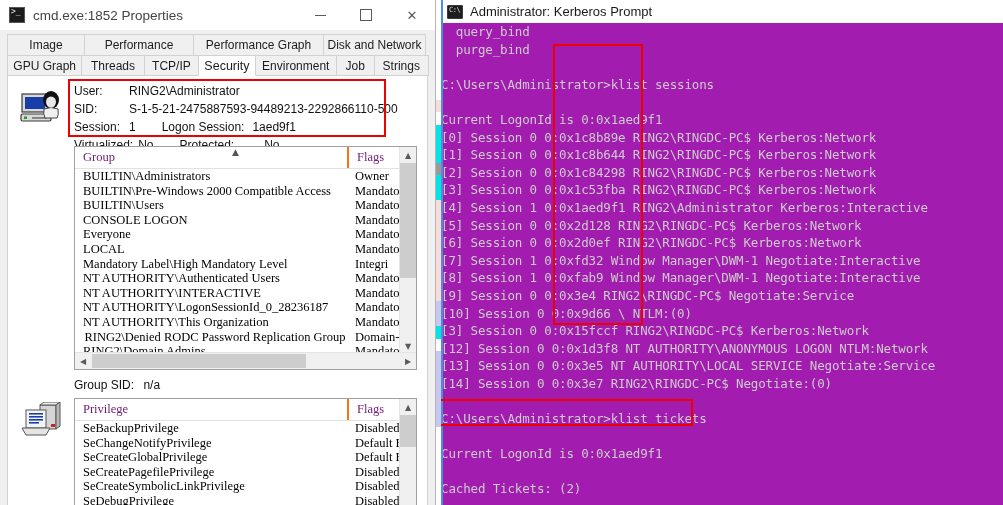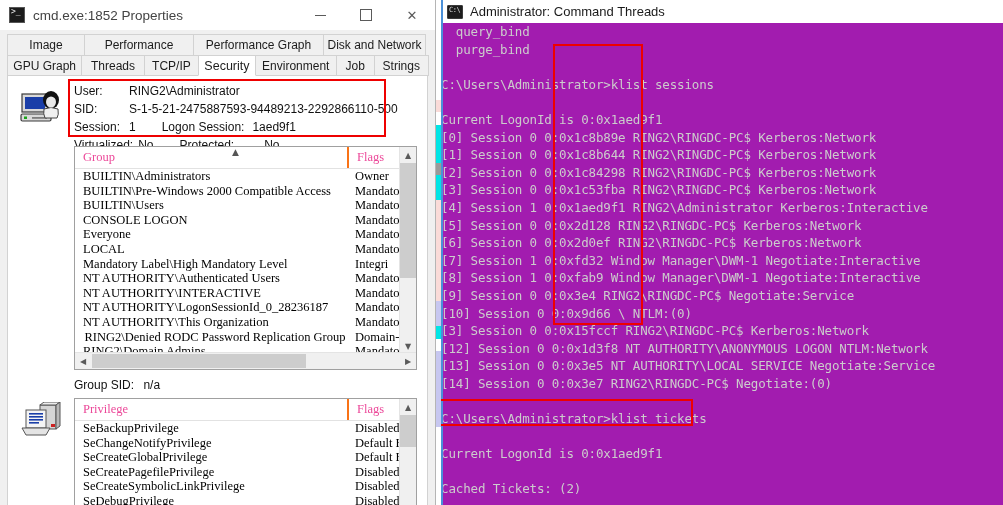--- a/index.html
+++ b/index.html
@@ -179,21 +179,21 @@
   .lv-head {
     display: flex;
     height: 21px;
     border-bottom: 1px solid #e2e2e2;
     position: relative;
     background: #ffffff;
   }
   .lv-head .col {
     font-family: "Liberation Serif", serif;
     font-size: 12.5px;
-    color: #ec4899;
+    color: #701a75;
     padding: 3px 0 0 8px;
     box-sizing: border-box;
     height: 21px;
   }
   .lv-head .col.sep { border-left: 2px solid #f97316; }
   .sort-arrow {
     position: absolute;
     font-size: 9px;
     color: #555;
     top: 0px;
@@ -559,21 +559,21 @@
       </div>
     </div>
 
   </div>
 </div>
 
 <div id="cmd-window">
   <div id="cmd-left-edge"></div>
   <div id="cmd-titlebar">
     <span class="cmdicon"></span>
-    <span id="cmd-title-text">Administrator: Command Threads</span>
+    <span id="cmd-title-text">Administrator: Kerberos Prompt</span>
   </div>
   <div id="cmd-body">
     <div id="cmd-lines">
         <div class="cmdline">  query_bind</div>
         <div class="cmdline">  purge_bind</div>
         <div class="cmdline"></div>
         <div class="cmdline">C:\Users\Administrator&gt;klist sessions</div>
         <div class="cmdline"></div>
         <div class="cmdline">Current LogonId is 0:0x1aed9f1</div>
         <div class="cmdline">[0] Session 0 0:0x1c8b89e RING2\RINGDC-PC$ Kerberos:Network</div>

